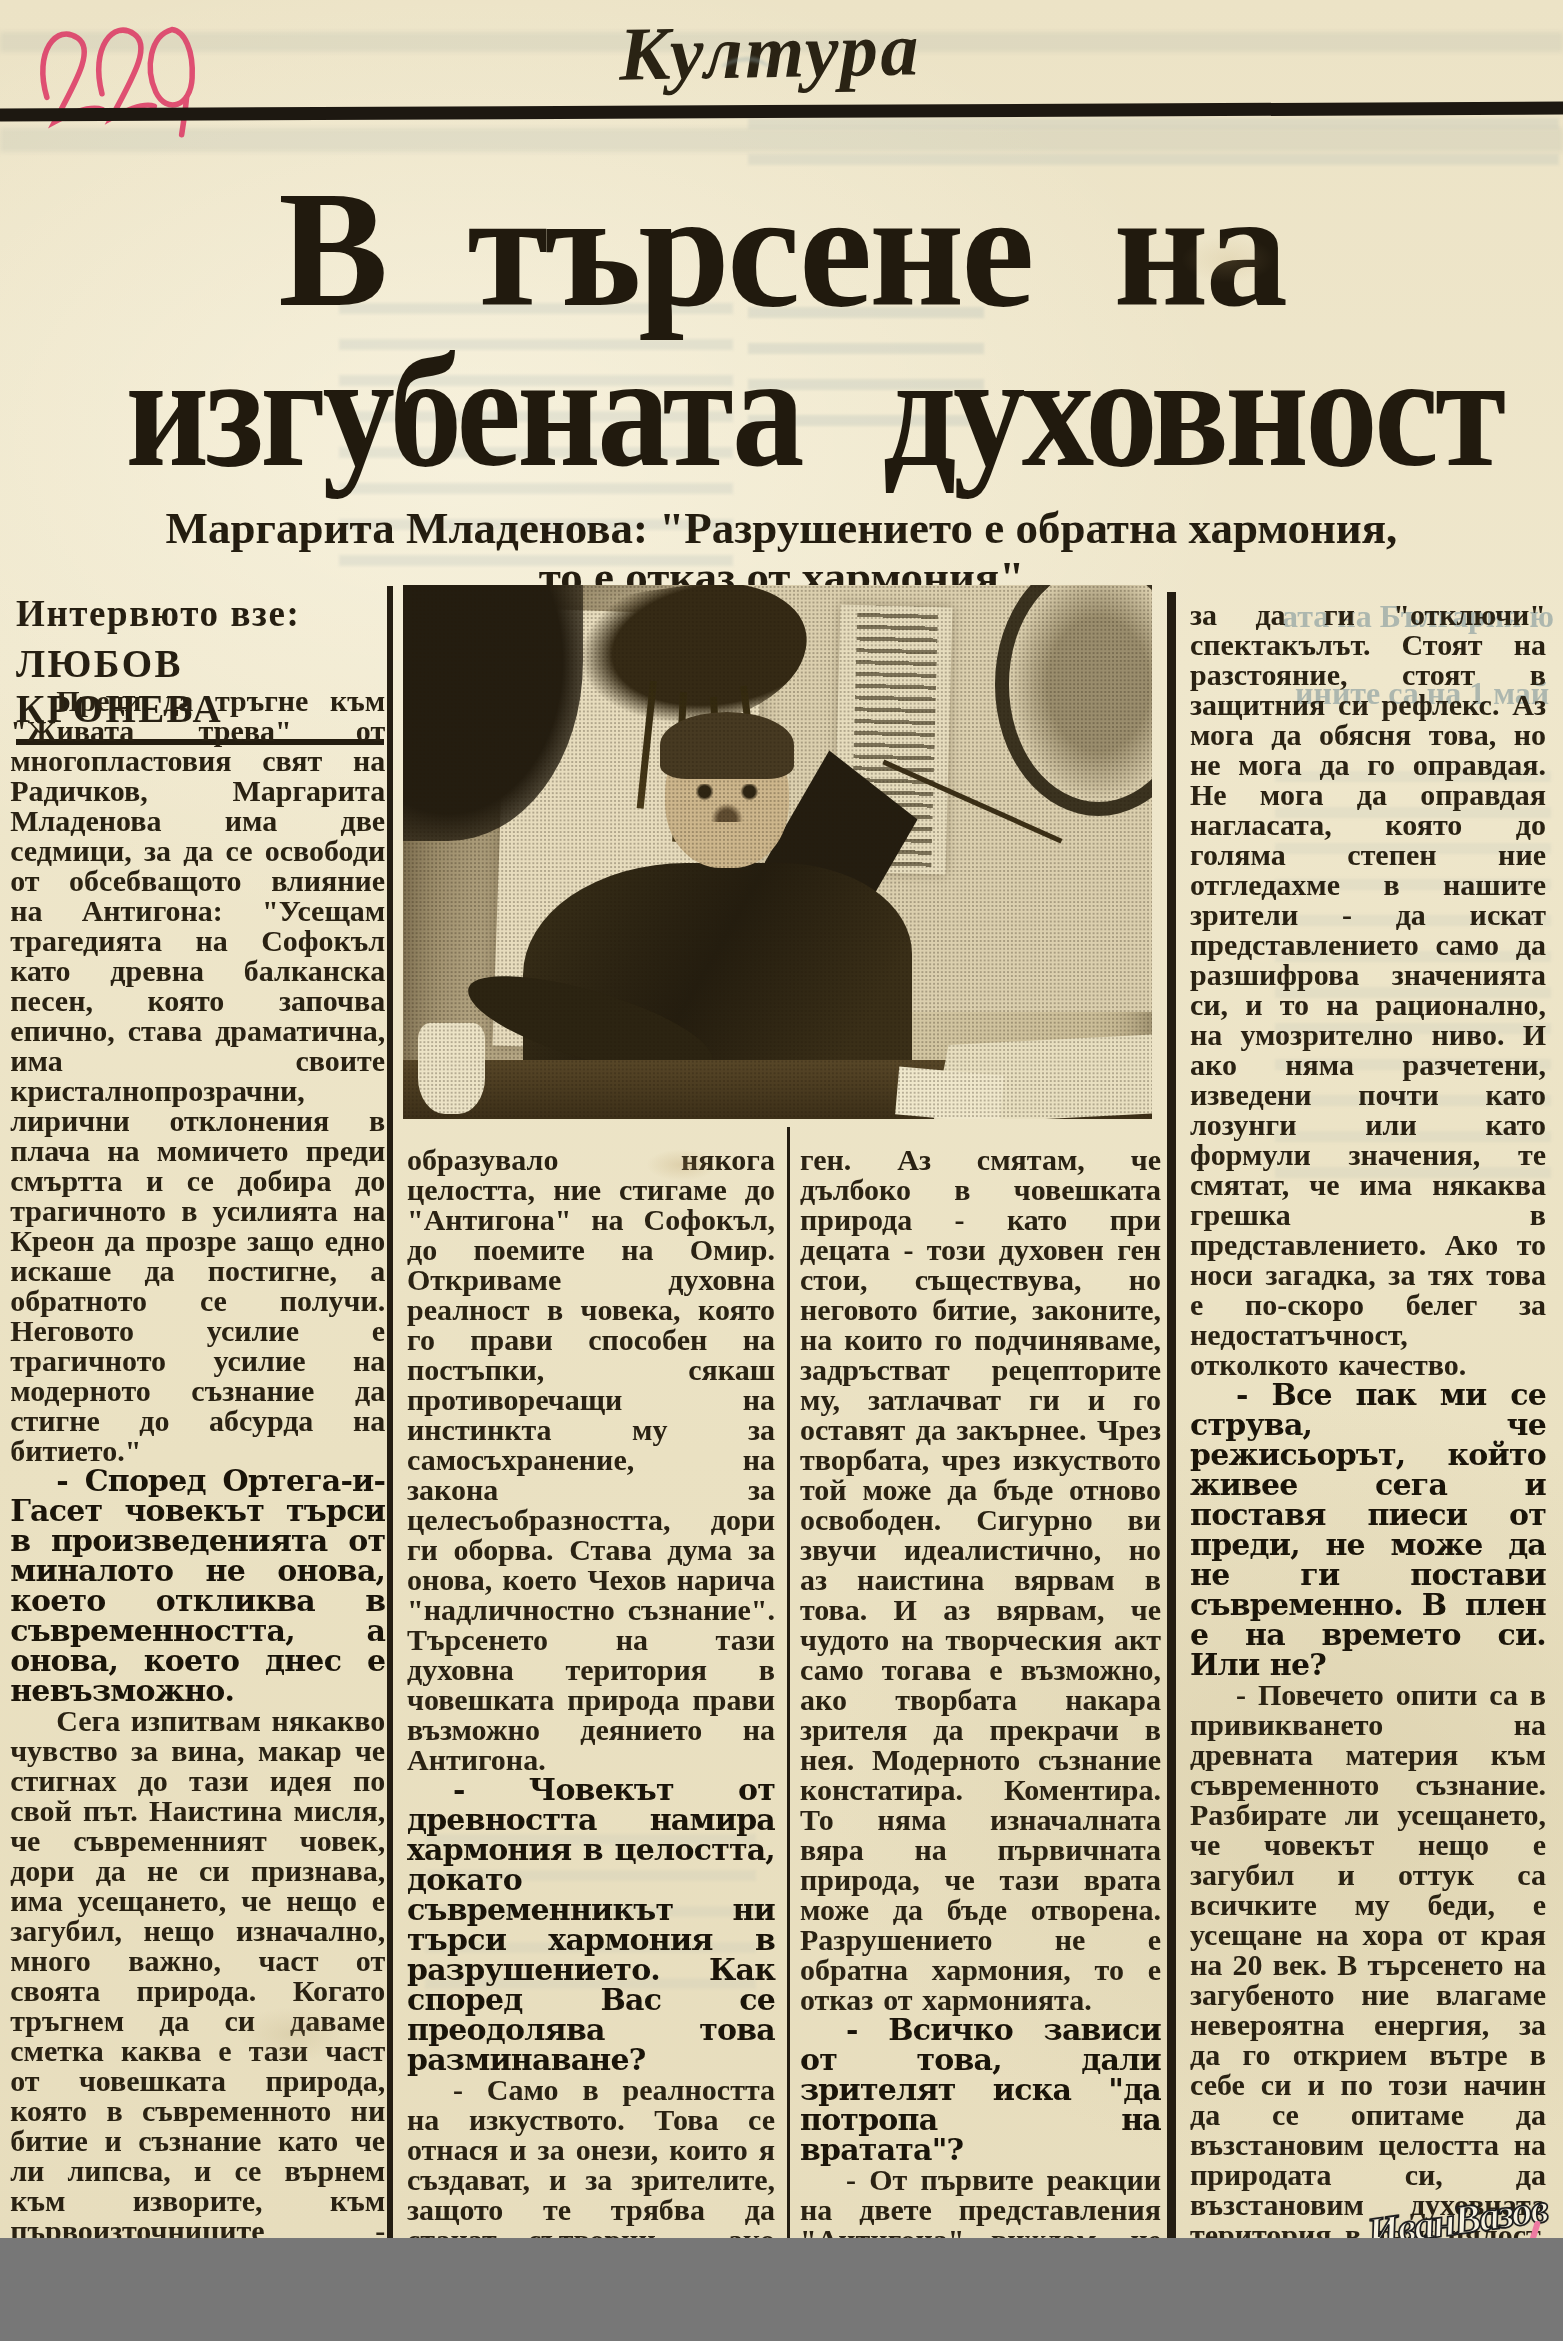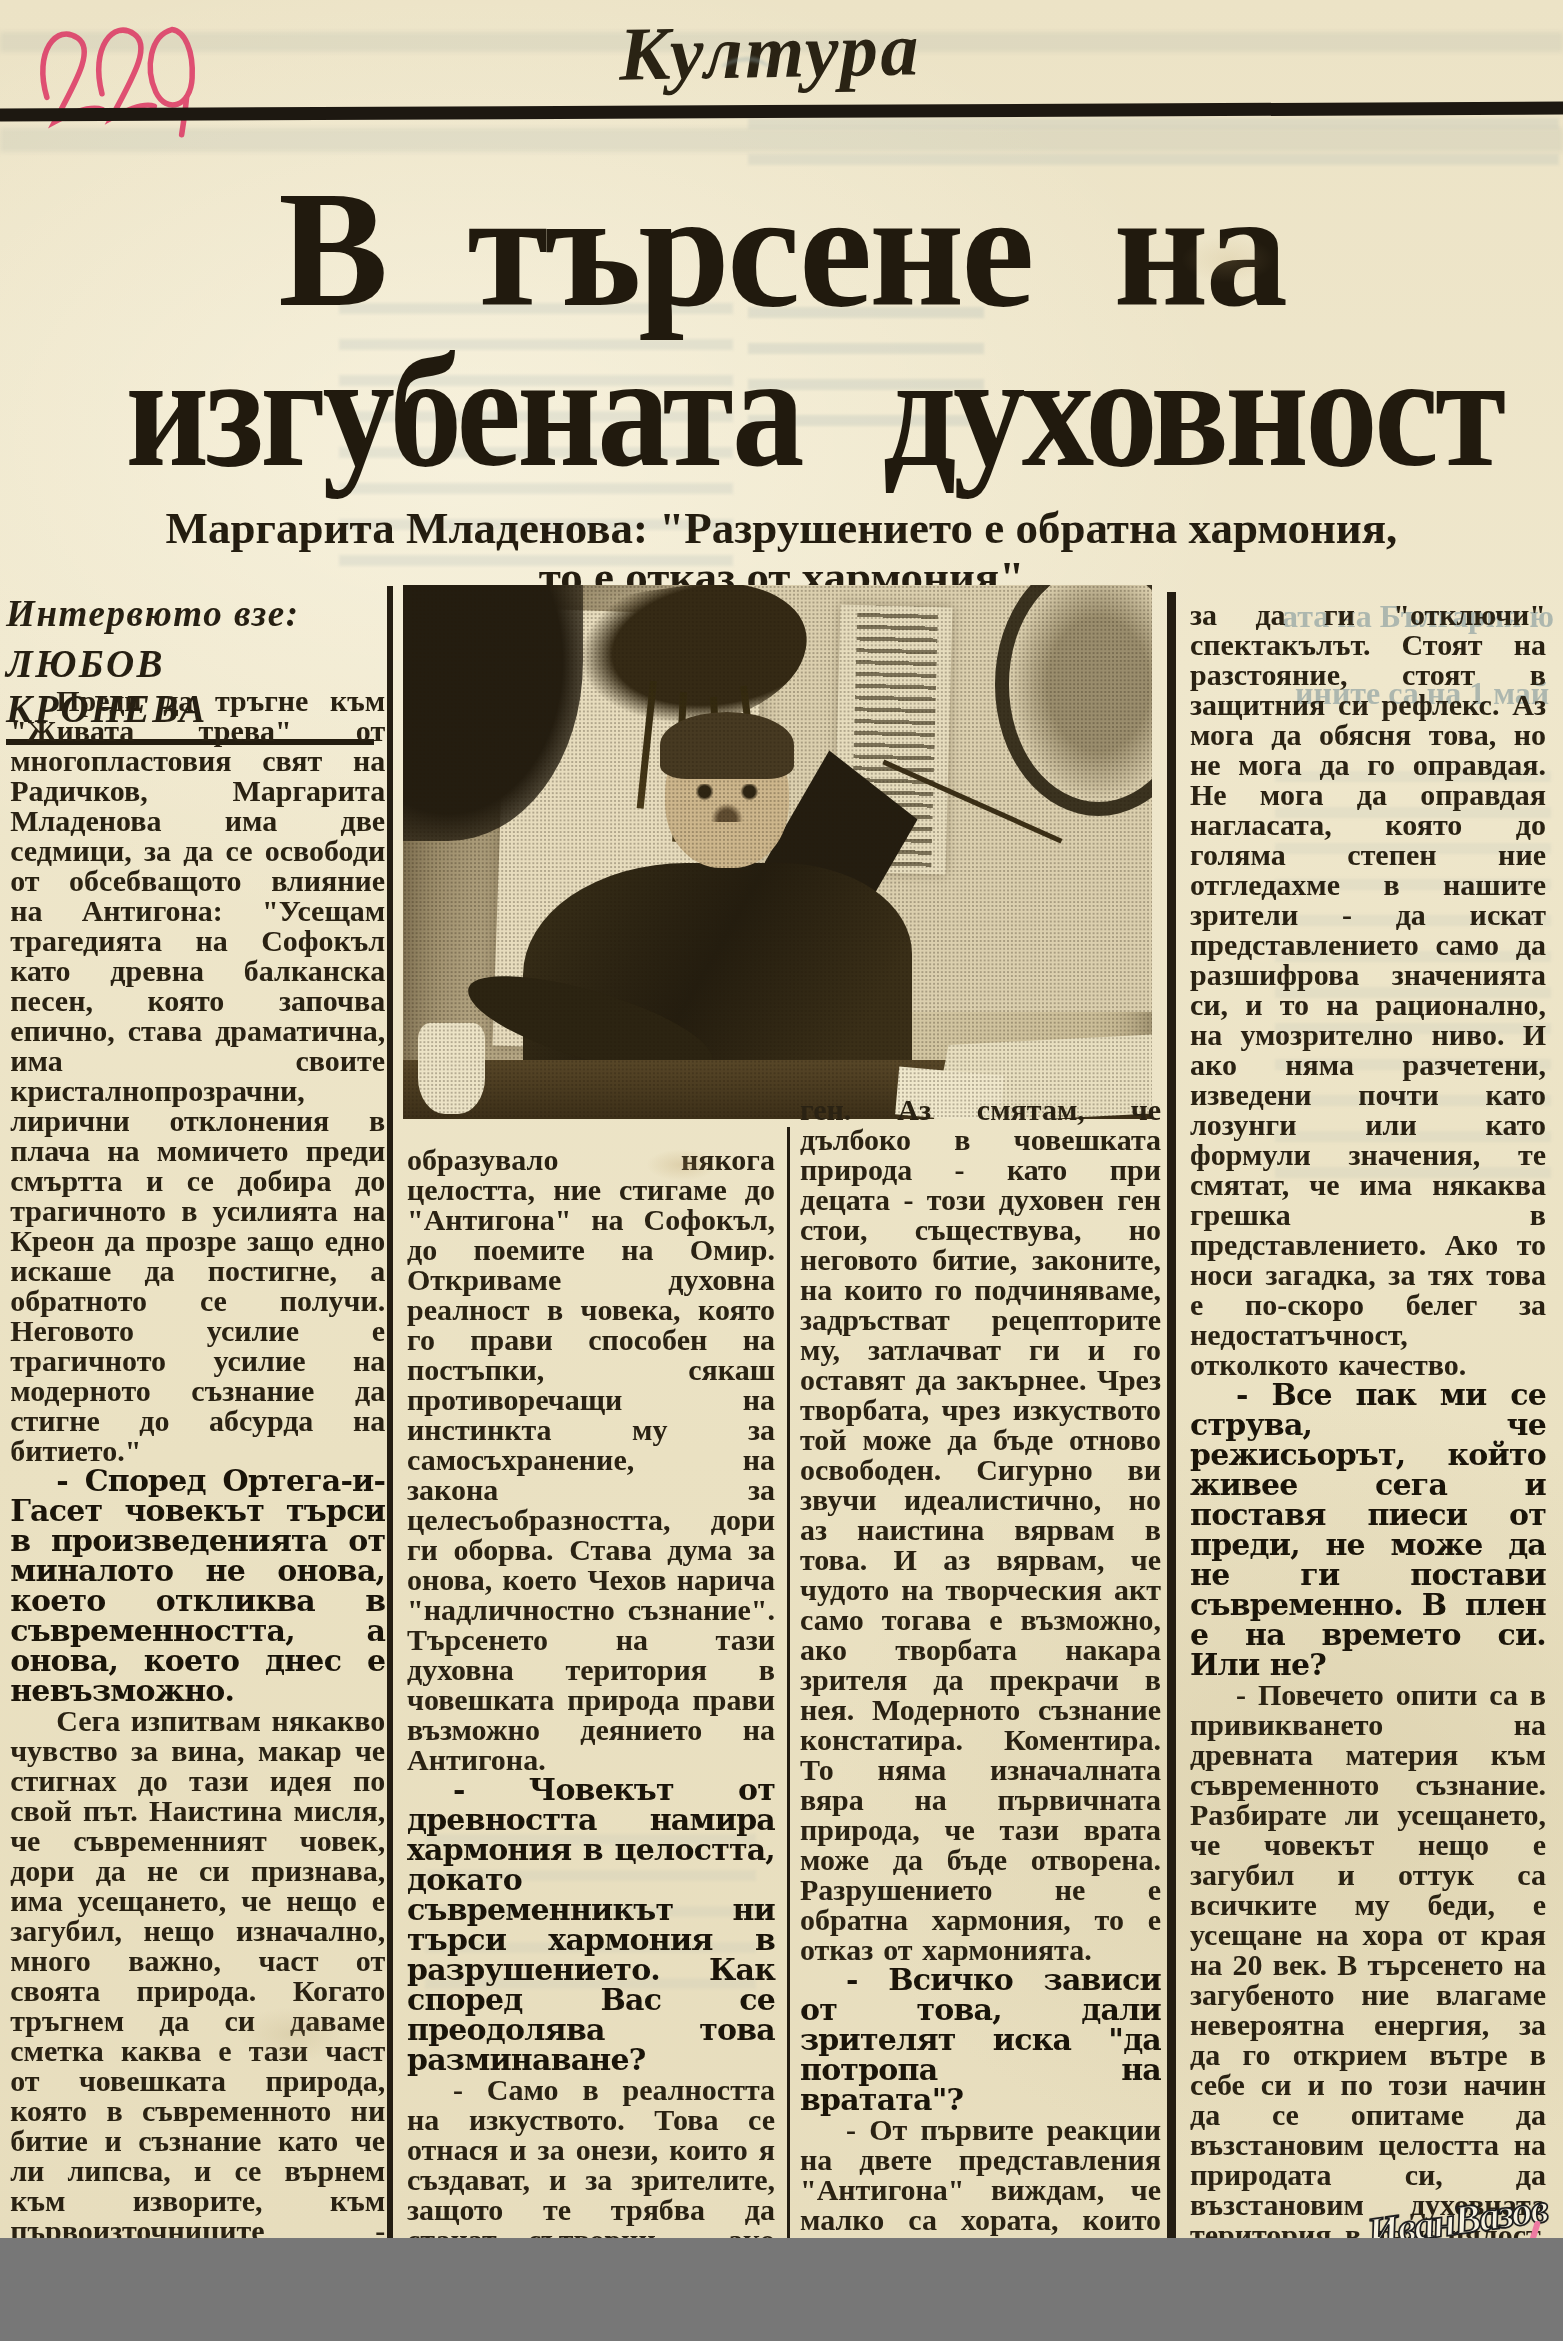--- a/index.html
+++ b/index.html
@@ -27,33 +27,33 @@
 
   .headline{position:absolute;left:0;width:100%;text-align:center;font-weight:bold;color:#211a0e;line-height:1;}
   .hl1{top:167px;font-size:165px;letter-spacing:-3.1px;word-spacing:44px;}
   .hl2{top:331px;font-size:161px;letter-spacing:-3.9px;word-spacing:55px;padding-left:33px;}
   .hl2 > span{display:inline-block;transform:scaleX(.9);white-space:nowrap;}
   .subtitle{position:absolute;left:0;width:100%;text-align:center;font-weight:bold;color:#241d10;}
   .sub1{top:502px;font-size:45px;letter-spacing:0;}
   .sub2{top:551px;font-size:45px;}
 
   
-  .byline{position:absolute;left:6px;top:592px;width:372px;font-style:italic;}
+  .byline{position:absolute;left:16px;top:592px;width:372px;}
   .byline-label{font-size:37px;font-weight:bold;letter-spacing:1.6px;}
   .byline-name{font-size:39px;font-weight:bold;letter-spacing:2.4px;margin-top:6px;}
   .byline-rule{height:6.3px;background:#241d10;margin-top:7.9px;width:99%;}
 
   
   .col{position:absolute;text-align:justify;font-weight:bold;color:#2a2213;}
   .para{margin:0;font-size:30px;line-height:30px;text-indent:46px;word-spacing:2.4px;}
   .para.noind{text-indent:0;}
   .para.qbold{font-family:"DejaVu Serif","Liberation Serif",serif;color:#1a1409;letter-spacing:-0.8px;word-spacing:0.8px;}
   #col1{left:10.2px;top:686px;width:375px;}
   #col2{left:407px;top:1145px;width:368px;}
-  #col3{left:800px;top:1095px;width:361px;}
+  #col3{left:800px;top:1145px;width:361px;}
   #col4{left:1190px;top:600px;width:356px;}
 
   
   .vrule{position:absolute;background:#241d12;}
   #v1{left:387px;top:586px;width:5.5px;height:1749px;}
   #v2{left:787px;top:1127px;width:3.1px;height:1209px;}
   #v3{left:1167px;top:592px;width:9.4px;height:1744px;}
   .bottom-rule{position:absolute;left:130px;top:2329px;width:1248px;height:13.4px;background:#1d1811;}
 
   

